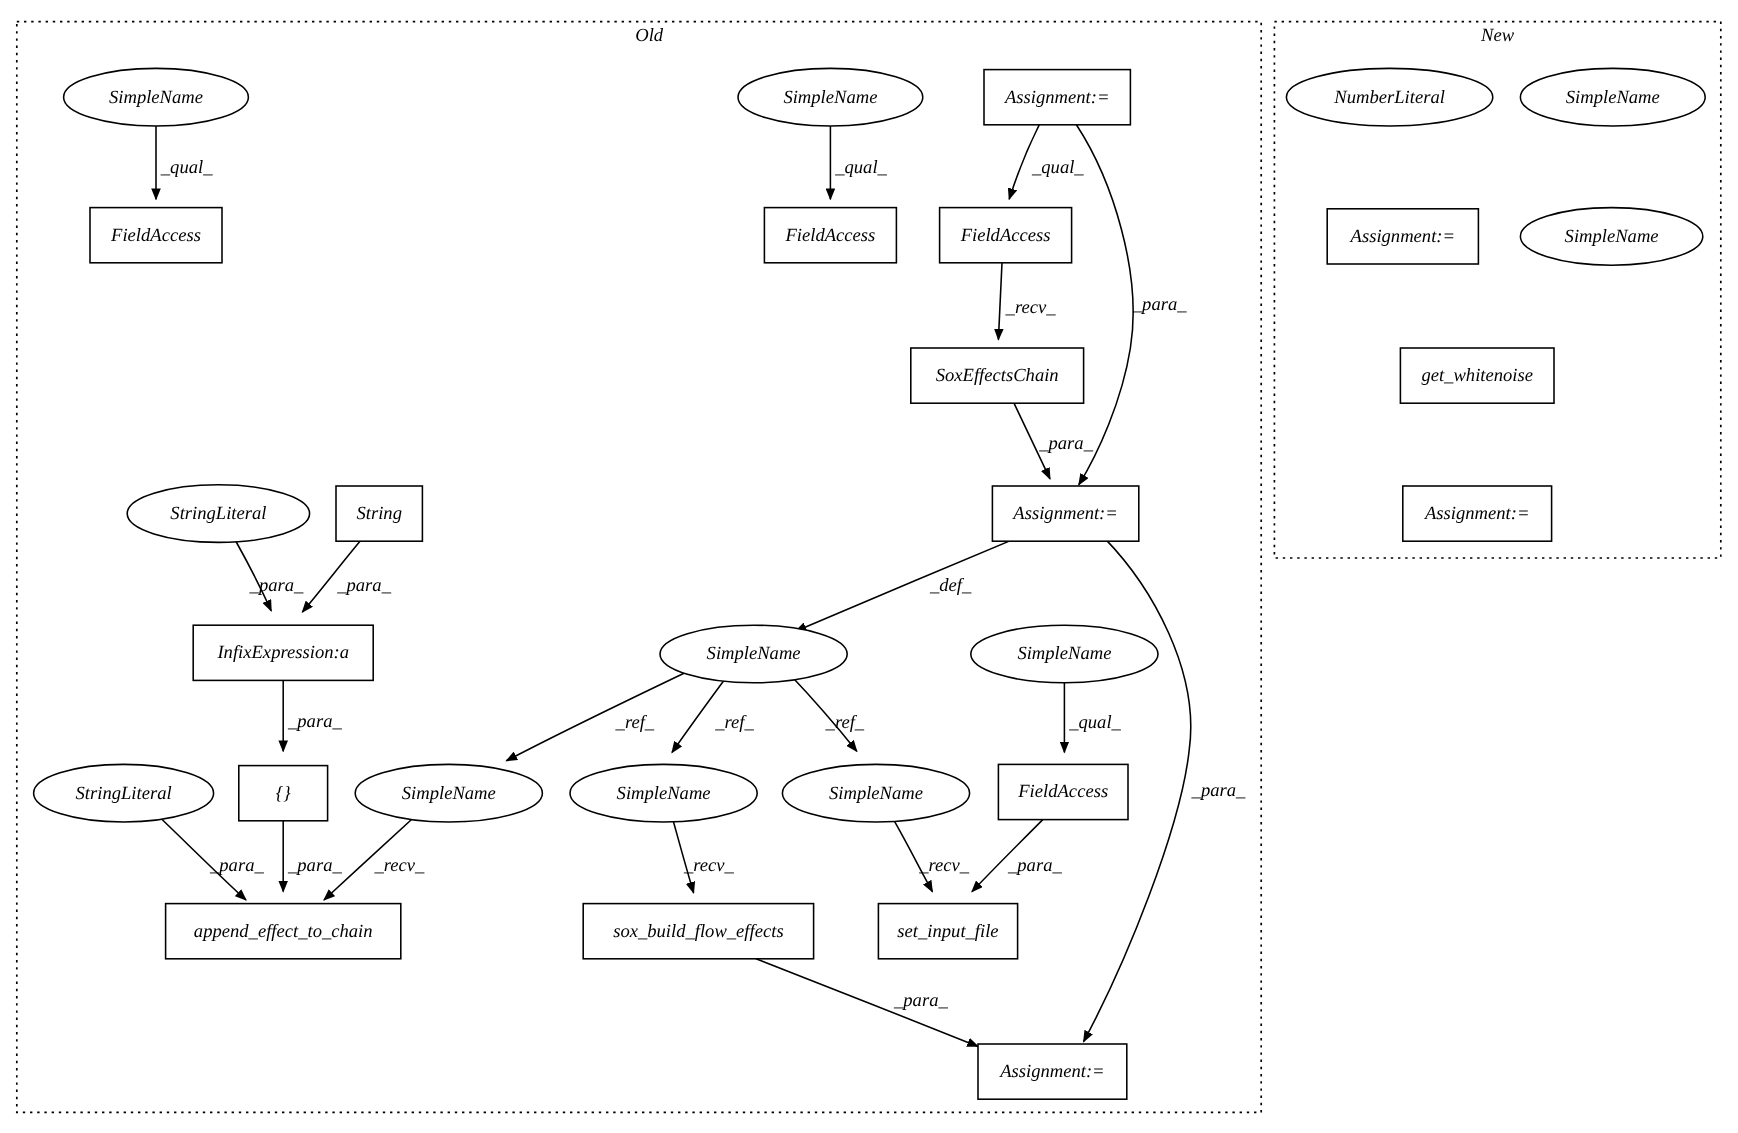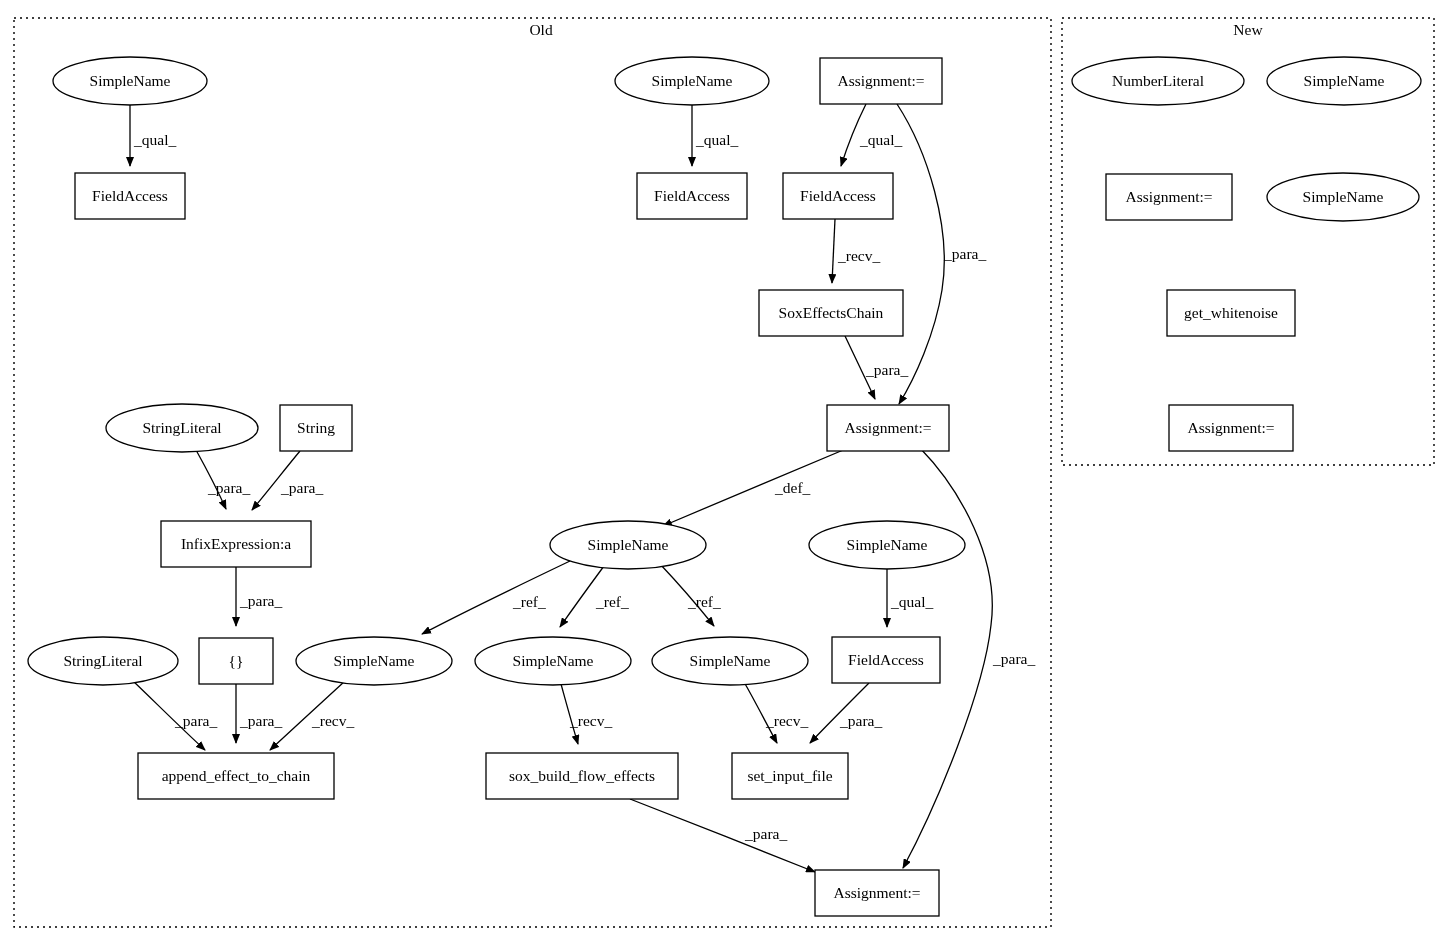--- a/index.html
+++ b/index.html
@@ -1,17 +1,17 @@
 <!DOCTYPE html>
 <html><head>
 <meta charset="utf-8">
 <style>
   html,body{margin:0;padding:0;background:#ffffff;}
   body{width:1448px;height:944px;font-family:"Liberation Serif","DejaVu Serif",serif;}
-  #stage{position:relative;width:1448px;height:944px;overflow:hidden;background:#fff;}
+  #stage{position:relative;width:1448px;height:944px;overflow:hidden;background:#fff;font-style:italic;}
   svg{position:absolute;top:0;left:0;width:1448px;height:944px;}
   .cluster-rect{fill:none;stroke:#000;stroke-width:1.4;stroke-dasharray:2 4;stroke-linecap:butt;}
   .node-shape{fill:#ffffff;stroke:#000000;stroke-width:1.3;}
   .edge-path{fill:none;stroke:#000000;stroke-width:1.3;}
   .node-label{font-family:"Liberation Serif","DejaVu Serif",serif;font-size:15.5px;fill:#000;text-anchor:middle;dominant-baseline:middle;}
   .edge-label{font-family:"Liberation Serif","DejaVu Serif",serif;font-size:15.5px;fill:#000;text-anchor:start;dominant-baseline:middle;}
   .cluster-label{font-family:"Liberation Serif","DejaVu Serif",serif;font-size:15.5px;fill:#000;text-anchor:middle;dominant-baseline:middle;}
 </style>
 </head>
 <body>

